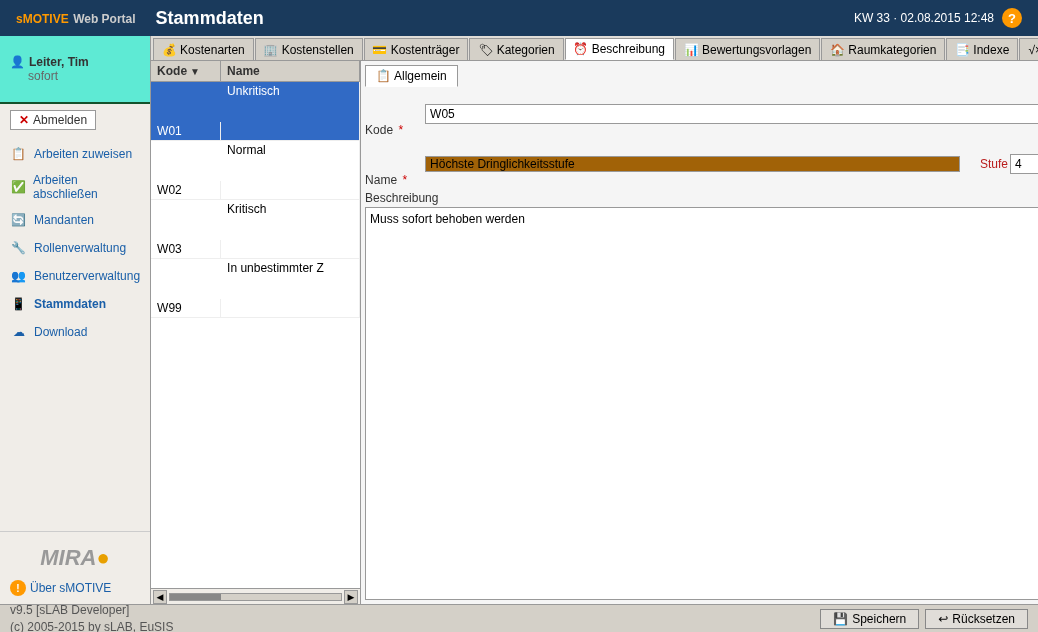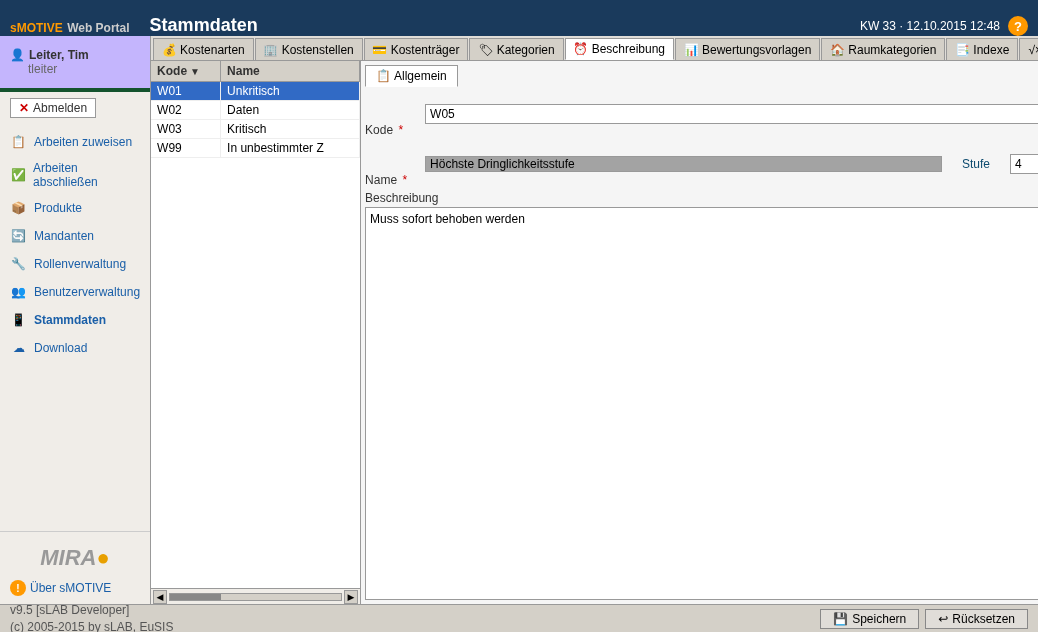--- a/index.html
+++ b/index.html
@@ -1,31 +1,31 @@
 <!DOCTYPE html>
 <html><head>
   <meta charset="utf-8">
   <style>
     * { box-sizing: border-box; margin: 0; padding: 0; font-family: Arial, sans-serif; font-size: 12px; }
     body { width: 1038px; height: 632px; overflow: hidden; background: #d4d0c8; }
 
     
-    .header { display: flex; align-items: flex-end; background: #1a3a5c; height: 36px; padding: 0 10px; }
+    .header { display: flex; align-items: center; background: #1a3a5c; height: 36px; padding: 0 16px; }
     .header-brand { color: #fff; font-size: 16px; font-weight: bold; margin-right: 20px; }
     .header-brand span { color: #ff9900; }
     .header-title { color: #fff; font-size: 18px; font-weight: bold; flex: 1; }
     .header-right { color: #fff; font-size: 12px; display: flex; align-items: center; gap: 8px; }
     .header-info-icon { width: 20px; height: 20px; border-radius: 50%; background: #ff9900; color: #fff; display: flex; align-items: center; justify-content: center; font-weight: bold; font-size: 13px; cursor: pointer; }
 
     
     .main-container { display: flex; height: calc(632px - 36px - 28px); }
 
     
     .sidebar { width: 200px; background: #f0ede8; border-right: 1px solid #999; display: flex; flex-direction: column; }
-    .sidebar-user { padding: 12px 10px; border-bottom: 4px solid #14532d; background: #c4b5fd; }
+    .sidebar-user { padding: 19px 10px; border-bottom: 2px solid #14532d; background: #5eead4; }
     .sidebar-user-name { display: flex; align-items: center; gap: 4px; font-weight: bold; color: #333; }
     .sidebar-user-sub { color: #666; margin-left: 18px; }
     .sidebar-logout { margin: 6px 10px; }
     .sidebar-logout button { background: #fff; border: 1px solid #999; padding: 2px 8px; cursor: pointer; display: flex; align-items: center; gap: 4px; color: #333; }
     .sidebar-logout button .x-icon { color: #cc0000; font-weight: bold; }
     .sidebar-nav { flex: 1; padding: 4px 0; }
     .sidebar-item { display: flex; align-items: center; gap: 6px; padding: 5px 10px; cursor: pointer; color: #1a5fa8; text-decoration: none; }
     .sidebar-item .icon { width: 18px; height: 18px; display: flex; align-items: center; justify-content: center; }
     .sidebar-footer { padding: 8px 10px; border-top: 1px solid #ccc; }
     .mira-logo { text-align: center; color: #bbb; font-size: 28px; font-style: italic; margin-bottom: 8px; }
@@ -46,39 +46,39 @@
     
     .table-area { width: 210px; border-right: 1px solid #999; display: flex; flex-direction: column; background: #fff; }
     .table-header { display: flex; background: #d4d0c8; border-bottom: 1px solid #999; }
     .th { padding: 3px 6px; border-right: 1px solid #999; font-weight: bold; color: #333; flex: 1; }
     .th:first-child { display: flex; align-items: center; gap: 3px; max-width: 70px; }
     .th-sort { font-size: 10px; }
     .table-body { flex: 1; overflow-y: auto; }
     .tr { display: flex; border-bottom: 1px solid #eee; cursor: pointer; }
     .tr.selected { background: #316ac5; color: #fff; }
     .td { padding: 2px 6px; border-right: 1px solid #eee; flex: 1; }
-    .td:first-child { max-width: 70px; }
+    .td:first-child { max-width: 70px; margin-top: 40px; }
     .table-scrollbar { height: 16px; border-top: 1px solid #999; background: #f0ede8; display: flex; align-items: center; padding: 0 2px; }
     .scroll-left, .scroll-right { width: 14px; height: 14px; background: #d4d0c8; border: 1px solid #999; display: flex; align-items: center; justify-content: center; cursor: pointer; font-size: 9px; }
     .scroll-track { flex: 1; height: 8px; background: #d4d0c8; border: 1px solid #999; margin: 0 2px; }
     .scroll-thumb { width: 30%; height: 100%; background: #888; }
 
     
     .detail-area { flex: 1; display: flex; flex-direction: column; padding: 4px; background: #f5f5f5; }
     .detail-tab-bar { display: flex; margin-bottom: 4px; }
     .detail-tab { display: flex; align-items: center; gap: 3px; padding: 3px 10px; border: 1px solid #999; background: #fff; cursor: pointer; font-size: 11px; }
     .detail-tab.active { background: #fff; border-bottom: 1px solid #fff; }
 
     
     .form-row { display: flex; align-items: center; margin-bottom: 4px; }
     .form-label { width: 60px; color: #333; margin-top: 32px; }
     .required { color: #cc0000; margin: 0 2px; }
     .form-input { flex: 1; border: 1px solid #999; padding: 2px 4px; background: #fff; }
-    .form-input-name { flex: 1; border: 1px solid #999; padding: 0 4px; background: #a3a3a3; margin-right: 20px; }
-    .stufe-label { color: #0c4a6e; margin-right: 20px; }
+    .form-input-name { flex: 1; border: 1px solid #999; padding: 0 4px; background: #a16207; margin-right: 20px; }
+    .stufe-label { color: #b91c1c; margin-right: 2px; }
     .stufe-input { width: 40px; border: 1px solid #999; padding: 2px 4px; background: #fff; }
     .desc-label { color: #333; margin-bottom: 2px; }
     .desc-textarea { width: 100%; flex: 1; border: 1px solid #999; padding: 4px; background: #fff; resize: none; font-family: Arial, sans-serif; font-size: 12px; }
 
     
     .footer { height: 28px; background: #d4d0c8; border-top: 1px solid #999; display: flex; align-items: center; justify-content: space-between; padding: 0 10px; }
     .footer-left { color: #555; font-size: 10px; line-height: 1.4; }
     .footer-buttons { display: flex; gap: 6px; }
     .footer-btn { display: flex; align-items: center; gap: 4px; padding: 2px 12px; border: 1px solid #888; background: #e0ddd8; cursor: pointer; font-size: 12px; }
 
@@ -101,55 +101,51 @@
 </head>
 <body>
 
 <div class="header">
   <div class="header-brand">
     <span>sMOTIVE</span>
     <span style="color:#ccc"> Web Portal</span>
   </div>
   <div class="header-title">Stammdaten</div>
   <div class="header-right kw-info">
-    <span>KW 33 · 12.10.2015 12:48</span>
+    <span>KW 33 · 02.08.2015 12:48</span>
     <div class="header-info-icon">?</div>
   </div>
 </div>
 
 <div class="main-container">
 
   <div class="sidebar">
     <div class="sidebar-user">
       <div class="sidebar-user-name">
         <span class="person-icon"></span>
         <span>Leiter, Tim</span>
       </div>
-      <div class="sidebar-user-sub">tleiter</div>
+      <div class="sidebar-user-sub">sofort</div>
     </div>
     <div class="sidebar-logout">
       <button>
         <span class="x-icon">✕</span>
         <span>Abmelden</span>
       </button>
     </div>
     <div class="sidebar-nav">
       <div class="sidebar-item">
         <span class="icon work-assign-icon"></span>
         <span>Arbeiten zuweisen</span>
       </div>
       <div class="sidebar-item">
         <span class="icon work-done-icon"></span>
         <span>Arbeiten abschließen</span>
       </div>
       <div class="sidebar-item">
-        <span class="icon products-icon"></span>
-        <span>Produkte</span>
-      </div>
-      <div class="sidebar-item">
         <span class="icon mandanten-icon"></span>
         <span>Mandanten</span>
       </div>
       <div class="sidebar-item">
         <span class="icon roles-icon"></span>
         <span>Rollenverwaltung</span>
       </div>
       <div class="sidebar-item">
         <span class="icon users-icon"></span>
         <span>Benutzerverwaltung</span>
@@ -226,21 +222,21 @@
             <span>Name</span>
           </div>
         </div>
         <div class="table-body">
           <div class="tr selected">
             <div class="td" style="max-width:70px;">W01</div>
             <div class="td">Unkritisch</div>
           </div>
           <div class="tr">
             <div class="td" style="max-width:70px;">W02</div>
-            <div class="td">Daten</div>
+            <div class="td">Normal</div>
           </div>
           <div class="tr">
             <div class="td" style="max-width:70px;">W03</div>
             <div class="td">Kritisch</div>
           </div>
           <div class="tr">
             <div class="td" style="max-width:70px;">W99</div>
             <div class="td">In unbestimmter Z</div>
           </div>
         </div>

